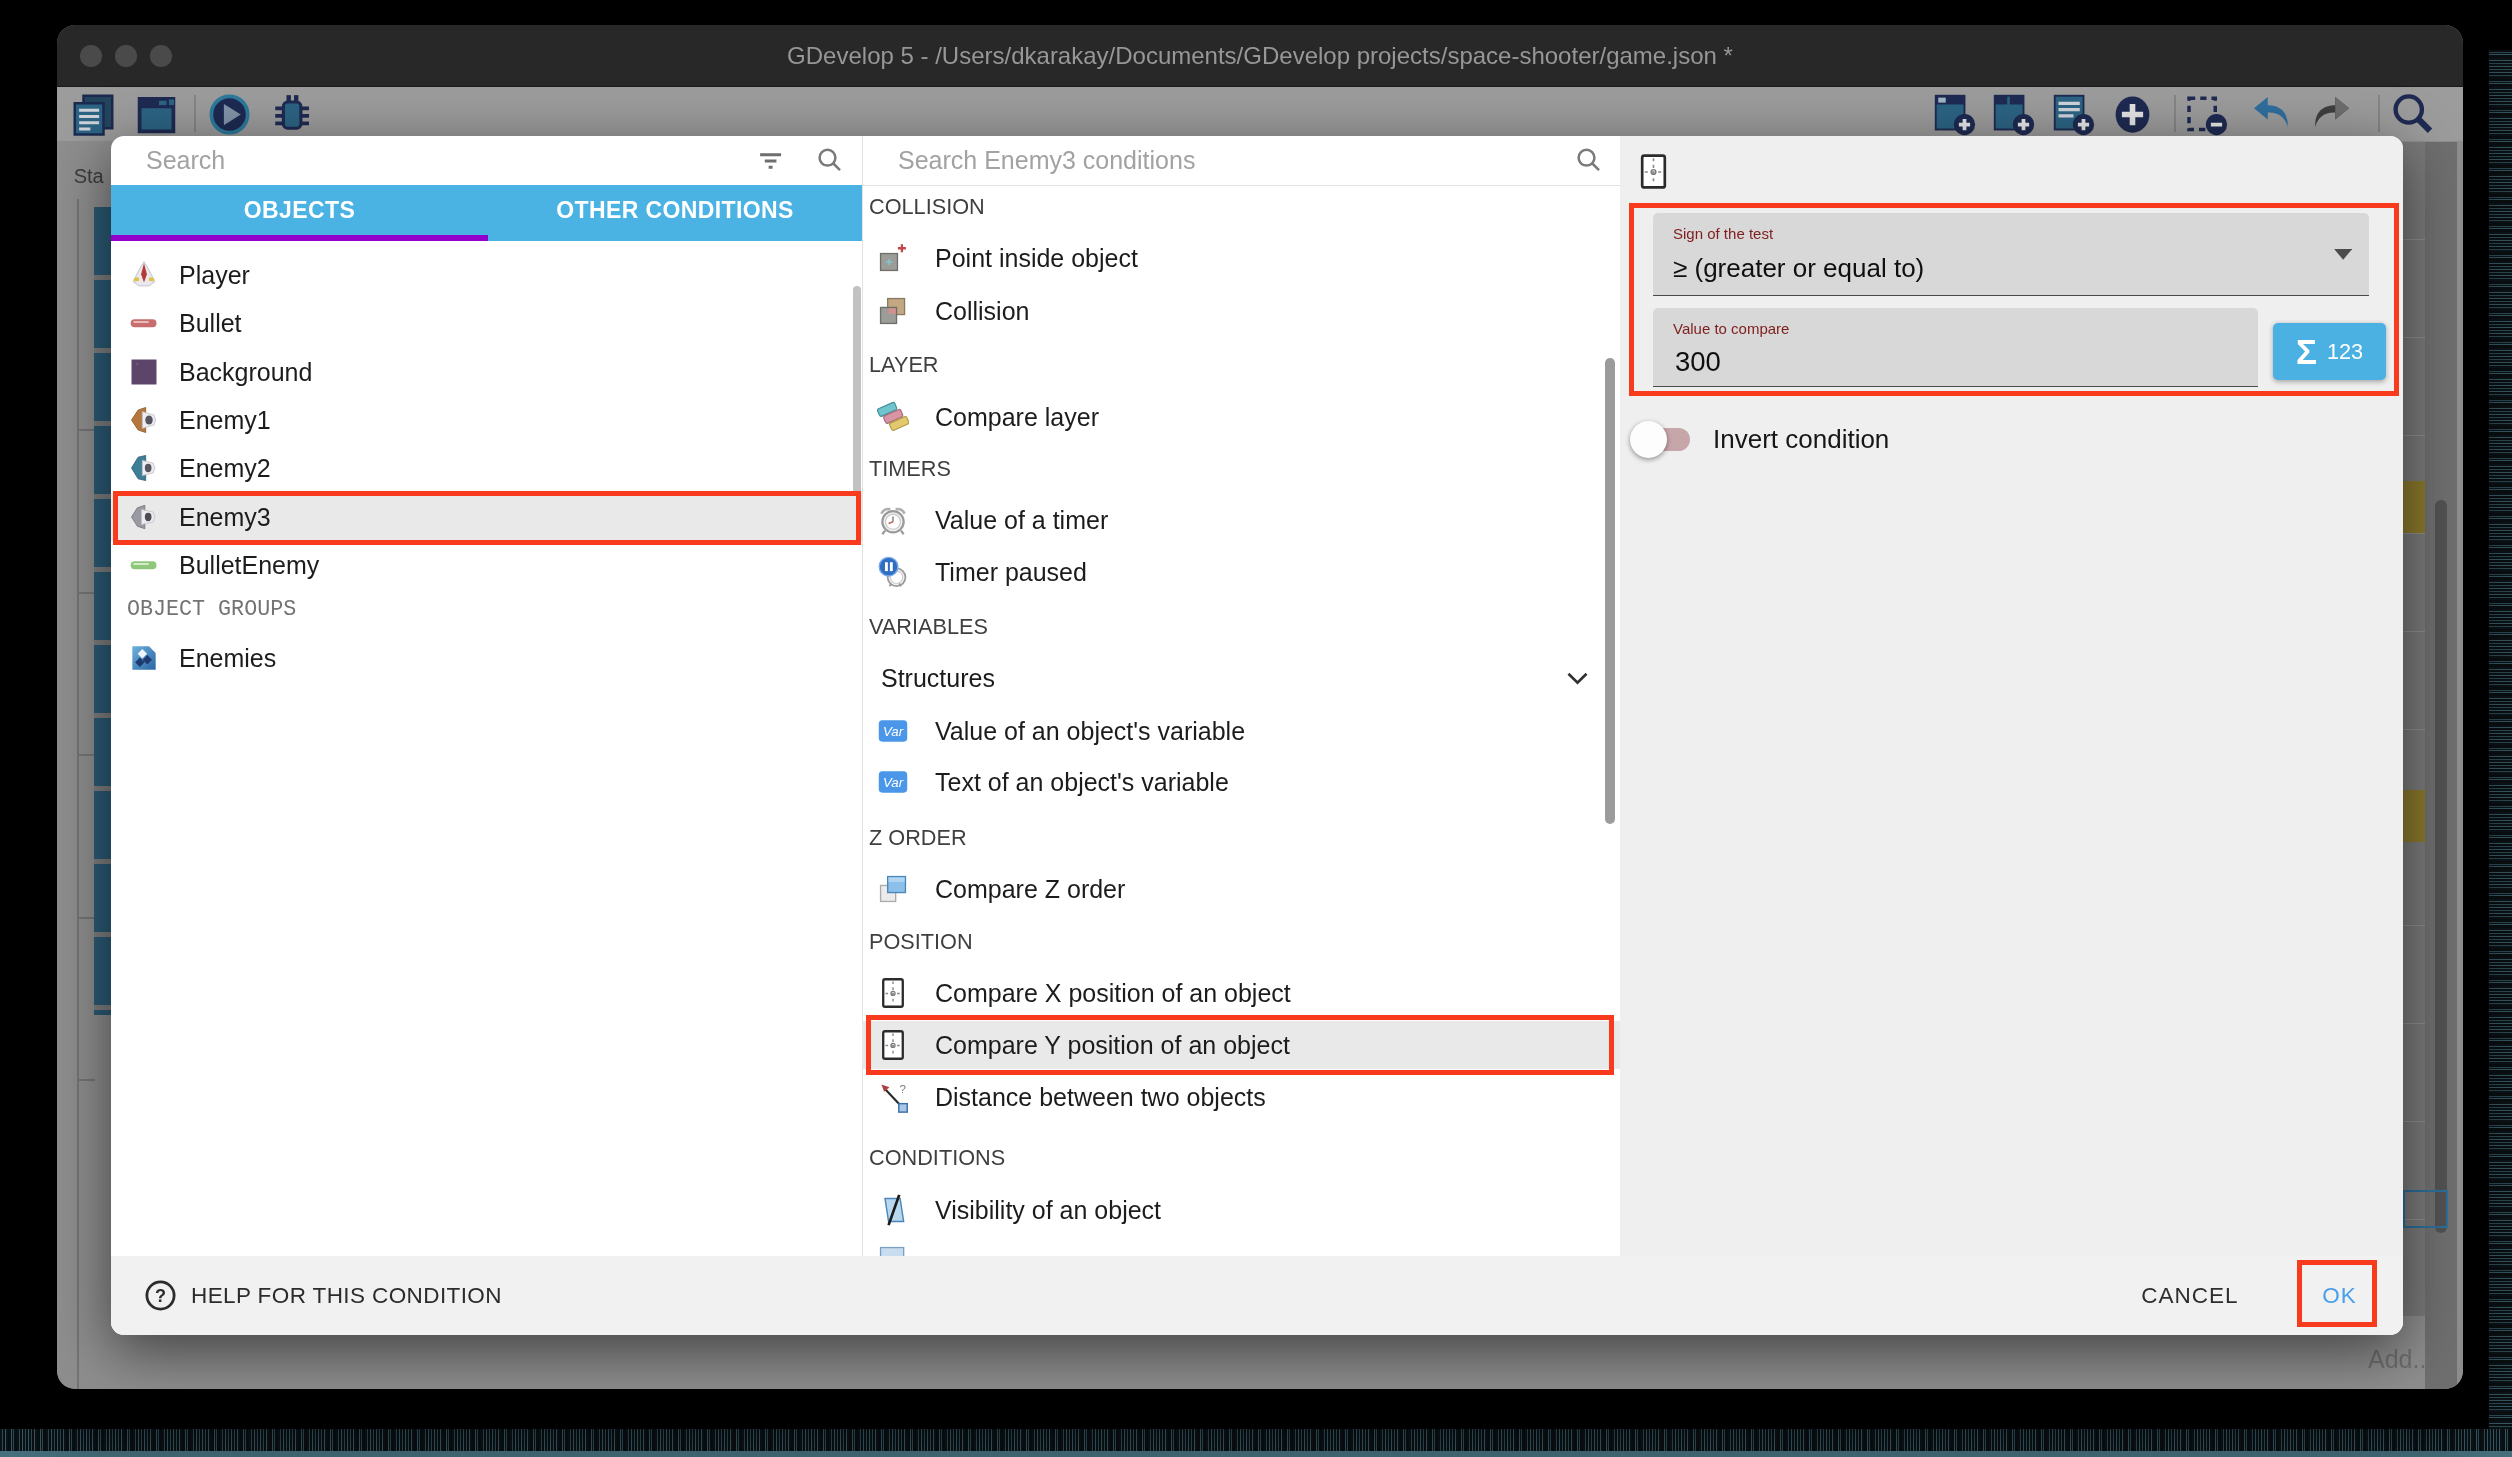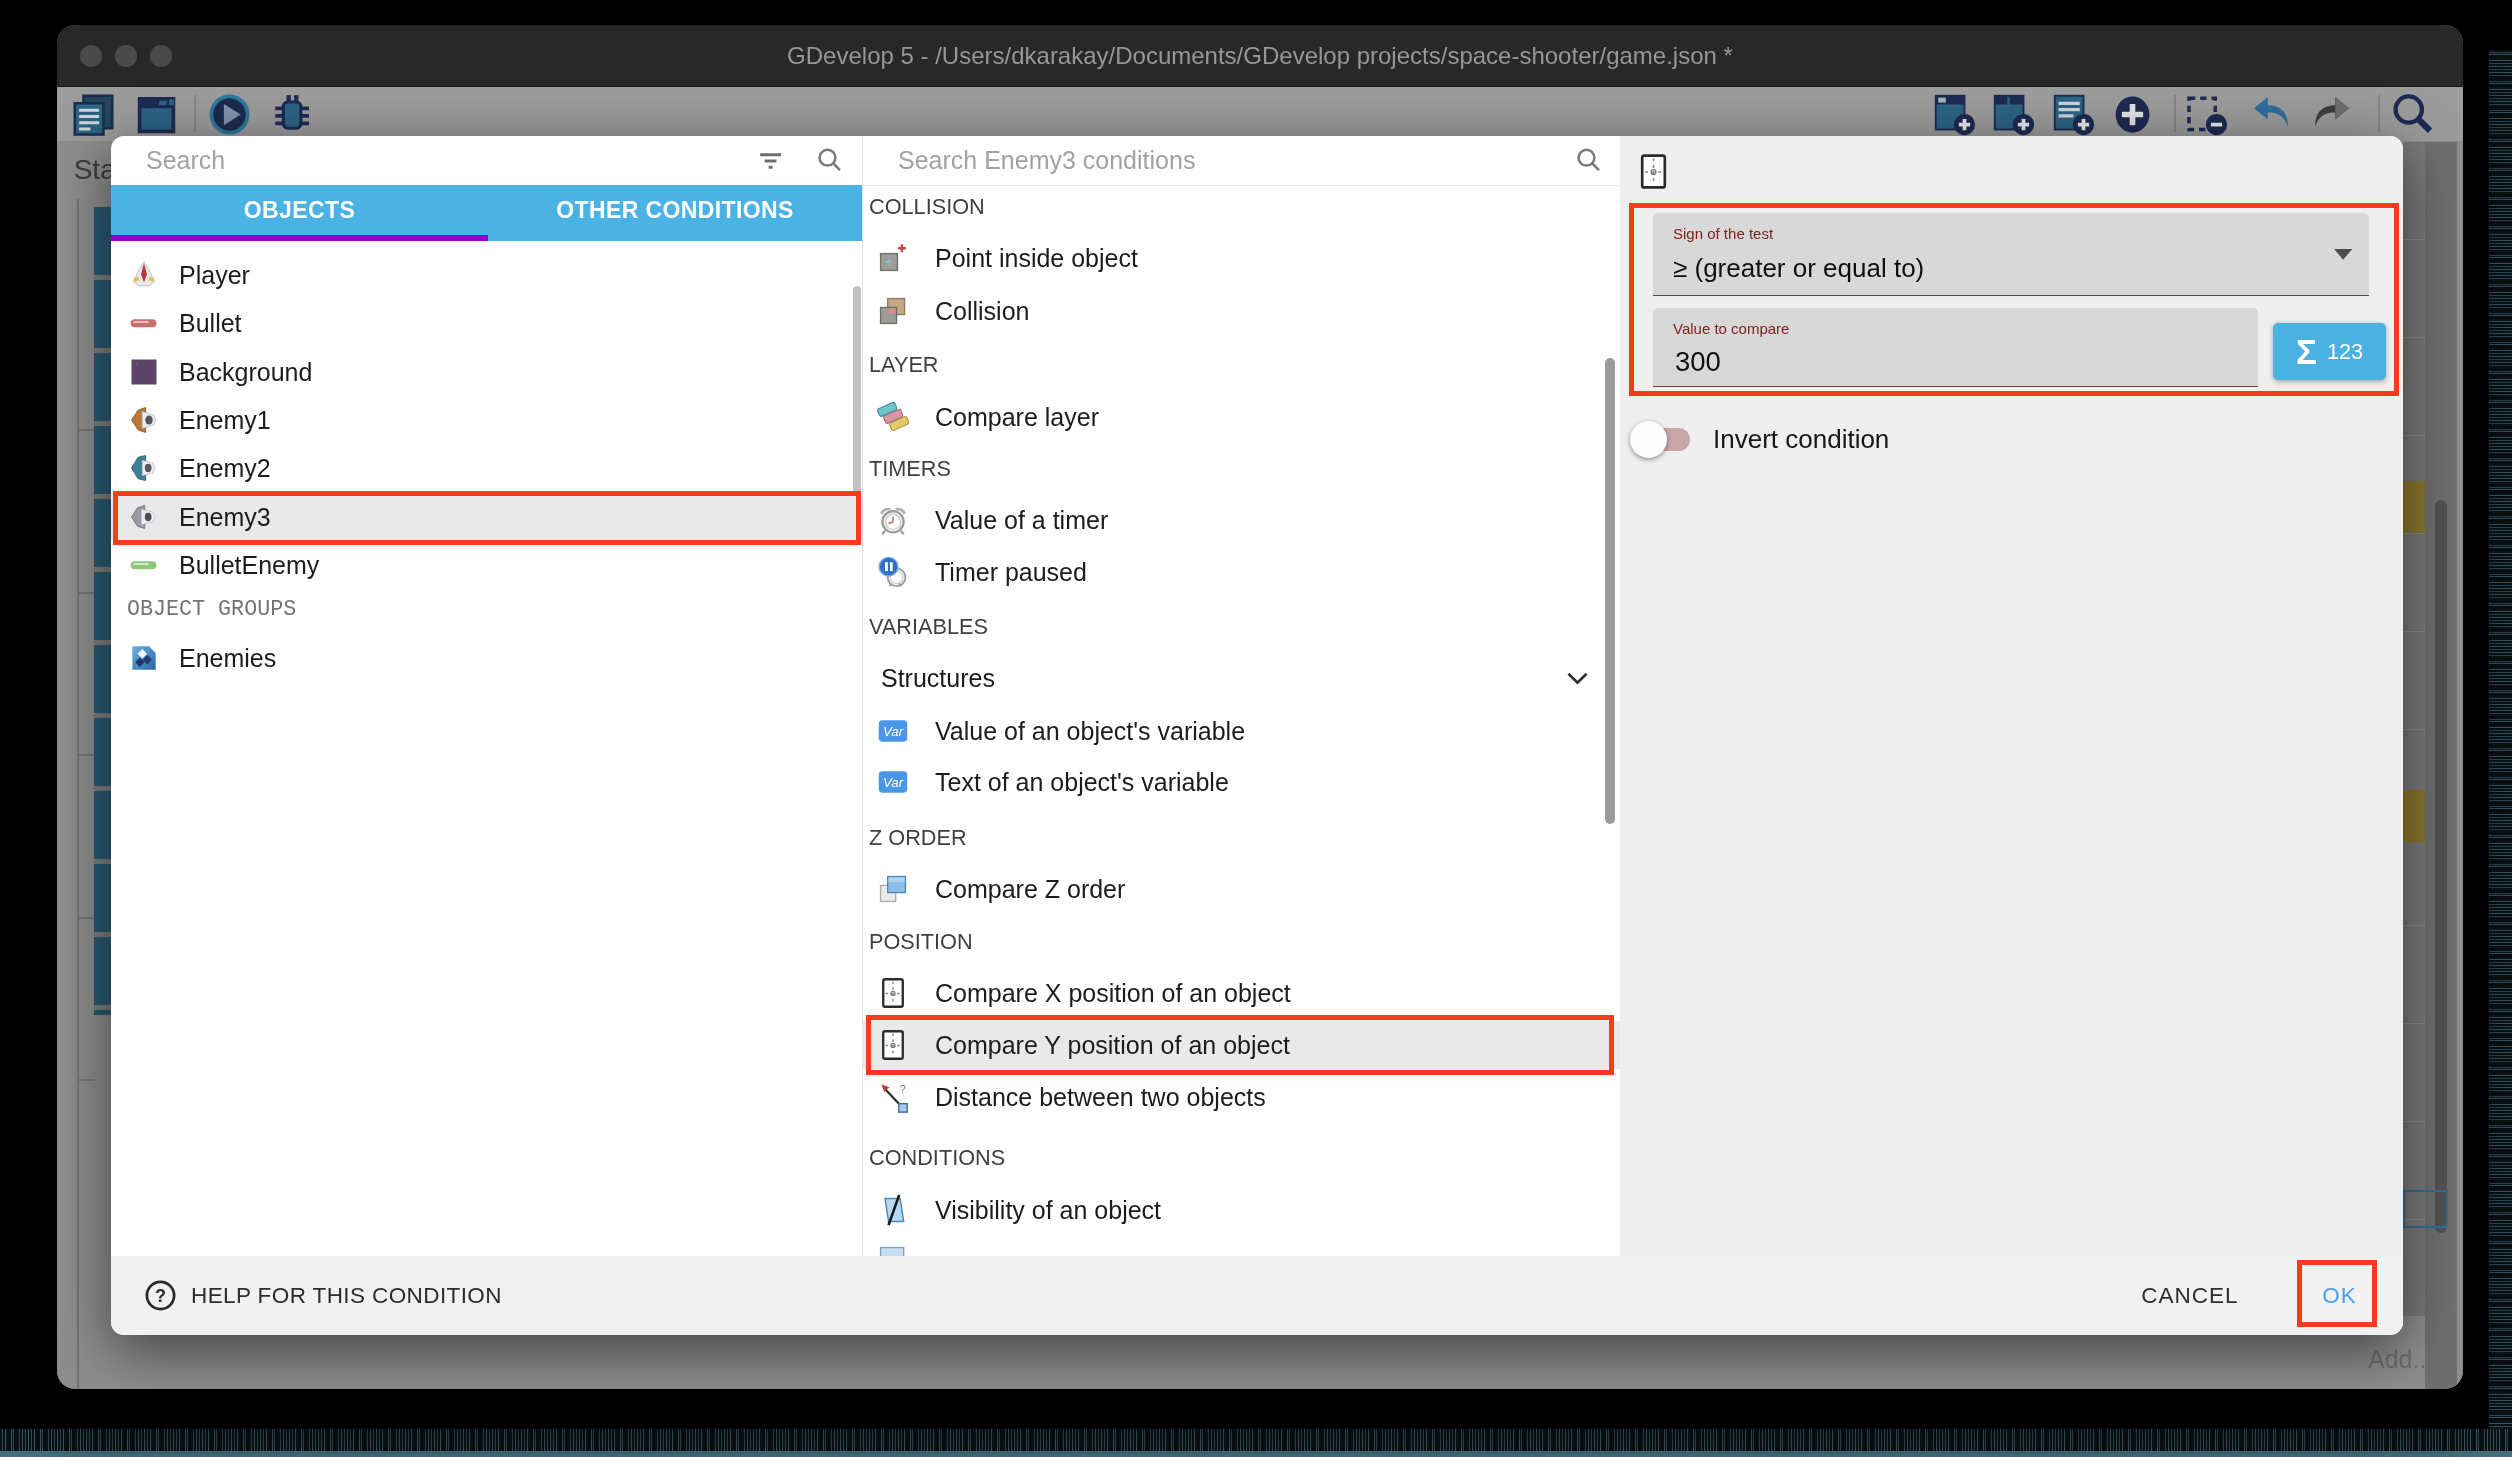--- a/index.html
+++ b/index.html
@@ -12,21 +12,21 @@
   .tl{position:absolute;top:20px;width:21.7px;height:21.7px;border-radius:50%;background:#4a4a4a;}
   .titletext{position:absolute;left:0;top:0;width:100%;height:62px;line-height:62px;text-align:center;color:#979797;font-size:24px;}
   .toolbar{position:absolute;left:0;top:62px;width:100%;height:54px;background:#9c9c9c;}
   .tsep{position:absolute;top:8.3px;width:1.7px;height:37px;background:#858585;}
   .ticon{position:absolute;top:5px;width:45px;height:45px;}
   
   .eventsbg{position:absolute;left:0;top:117px;width:100%;height:1248px;background:#8e8e8e;}
   .treev{position:absolute;left:20px;top:57px;width:1.7px;height:1259px;background:#747474;}
   .treeh{position:absolute;left:20px;width:18.3px;height:1.7px;background:#747474;}
   .evtcol{position:absolute;left:37px;top:65px;width:21px;height:808px;background:repeating-linear-gradient(180deg,#2b5b75 0 68px,#7f7f7f 68px 73px);}
-  .sta{position:absolute;left:16.7px;top:12px;font-size:28px;color:#3c3c3c;}
+  .sta{position:absolute;left:16.7px;top:23px;font-size:20px;color:#3c3c3c;}
   .rrows{position:absolute;left:2346px;top:0;width:21.7px;height:1174px;background:repeating-linear-gradient(180deg,#7b7b7b 0 97px,#8f8f8f 97px 98px);}
   .rtrack{position:absolute;left:2368px;top:0;width:32px;height:1248px;background:#6f6f6f;}
   .rthumb{position:absolute;left:2378px;top:358px;width:11.7px;height:733px;background:#525252;border-radius:5.8px;}
   .yellow{position:absolute;left:2346px;width:21.7px;height:52px;background:#8c7a2d;}
   .bluebox{position:absolute;left:2346px;top:1048px;width:45px;height:38px;border:2.5px solid #2e6f9a;}
   .addmore{position:absolute;left:2311px;top:1203px;font-size:25px;color:#6e6e6e;}
   
   .noiseR{position:absolute;left:2489px;top:50px;width:23px;height:1408px;background:repeating-linear-gradient(0deg,#0b1418 0 1.7px,#2e4b55 1.7px 2.5px,#0a0f12 2.5px 5px,#395964 5px 5.8px);}
   .noiseB{position:absolute;left:0;top:1429px;width:2512px;height:21.7px;background:repeating-linear-gradient(90deg,#0b1418 0 1.7px,#2e4b55 1.7px 2.5px,#0a0f12 2.5px 5px,#395964 5px 5.8px);}
   .tealB{position:absolute;left:0;top:1451px;width:2512px;height:6.7px;background:#47707e;}

